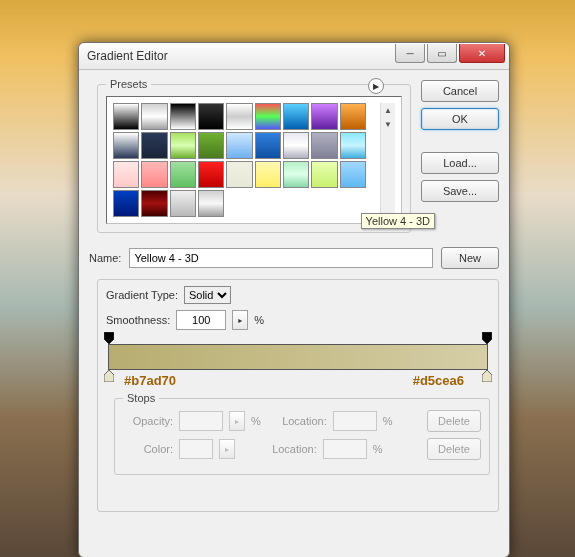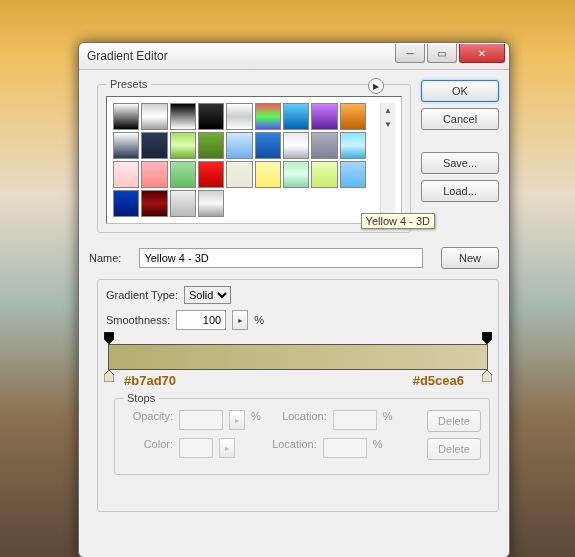--- a/index.html
+++ b/index.html
@@ -17,34 +17,34 @@
   .presets-box{border:1px inset #c0c0c0;background:#fff;padding:6px;display:flex;position:relative}
   .swatches{display:grid;grid-template-columns:repeat(9,1fr);gap:2px;flex:1;margin-right:14px;grid-auto-rows:27px}
   .swatch{border:1px solid #888;box-sizing:border-box}
   .scroll-track{width:14px;background:#f0f0f0;border-left:1px solid #ddd;position:relative}
   .scroll-up,.scroll-down{height:14px;display:flex;align-items:center;justify-content:center;font-size:8px;color:#555}
   .menu-arrow{position:absolute;right:18px;top:-18px;width:14px;height:14px;border:1px solid #888;border-radius:50%;background:#fff;display:flex;align-items:center;justify-content:center;font-size:8px}
   .tooltip{position:absolute;right:-34px;bottom:-6px;background:#ffffe1;border:1px solid #888;padding:1px 4px;font-size:11px;box-shadow:1px 1px 2px rgba(0,0,0,.3);z-index:5}
   .side-btns{width:78px;display:flex;flex-direction:column;gap:6px;padding-top:2px}
   .btn{height:20px;border:1px solid #888;border-radius:3px;background:linear-gradient(#fdfdfd,#e4e4e4);display:flex;align-items:center;justify-content:center;cursor:default}
   .btn.primary{border:1px solid #3c7fb1;box-shadow:0 0 2px #7fc4ff inset,0 0 3px #7fc4ff}
-  .name-row{display:flex;align-items:center;gap:18px;margin:6px 0 10px 0}
+  .name-row{display:flex;align-items:center;gap:8px;margin:6px 0 10px 0}
   .name-row input[type=text]{flex:1;height:18px;border:1px solid #a0a0a0;background:#fff;padding:0 4px;font:inherit}
   .btn.small{width:56px}
   .row{display:flex;align-items:center;gap:6px;margin-bottom:6px}
   select{font:inherit;height:18px;border:1px solid #888}
-  .numbox{width:40px;height:18px;border:1px solid #a0a0a0;text-align:right;padding:0 4px;font:inherit}
+  .numbox{width:40px;height:18px;border:1px solid #a0a0a0;text-align:center;padding:0 4px;font:inherit}
   .arrow-btn{width:14px;height:18px;border:1px solid #a0a0a0;background:linear-gradient(#fff,#e8e8e8);display:flex;align-items:center;justify-content:center;font-size:8px}
   .grad-zone{position:relative;margin:14px 2px 6px 2px}
   .grad-bar{height:24px;border:1px solid #555;background:linear-gradient(to right,#b7ad70,#d5cea6)}
   .opstop{position:absolute;top:-12px;width:10px;height:12px}
   .opstop svg,.colstop svg{display:block}
   .colstop{position:absolute;bottom:-12px;width:10px;height:12px}
   .hex{color:#a16207;font-weight:bold;font-size:13px;position:absolute}
-  .stops-row{display:flex;align-items:flex-start;gap:6px;margin-bottom:6px}
+  .stops-row{display:flex;align-items:center;gap:6px;margin-bottom:6px}
   .stops-row .lbl{width:50px;text-align:right;color:#999}
   .disabled-box{width:42px;height:18px;border:1px solid #c8c8c8;background:#f4f4f4}
   .color-well{width:32px;height:18px;border:1px solid #c8c8c8;background:#f4f4f4}
   .btn.disabled{color:#a0a0a0;border-color:#c0c0c0;background:linear-gradient(#f8f8f8,#efefef)}
 </style>
 </head>
 <body>
 
 <div class="window">
   <div class="titlebar">
@@ -99,25 +99,25 @@
             <div class="scroll-track">
               <div class="scroll-up">▲</div>
               <div style="flex:1"></div>
               <div class="scroll-down">▼</div>
             </div>
             <div class="tooltip">Yellow 4 - 3D</div>
           </div>
         </div>
       </fieldset>
       <div class="side-btns">
+        <div class="btn">Cancel</div>
         <div class="btn primary">OK</div>
-        <div class="btn">Cancel</div>
         <div style="height:10px"></div>
+        <div class="btn">Load...</div>
         <div class="btn">Save...</div>
-        <div class="btn">Load...</div>
       </div>
     </div>
 
     <div class="name-row">
       <span>Name:</span>
       <input type="text" value="Yellow 4 - 3D" style="">
       <div class="btn small">New</div>
     </div>
 
     <fieldset style="padding-bottom:28px">

